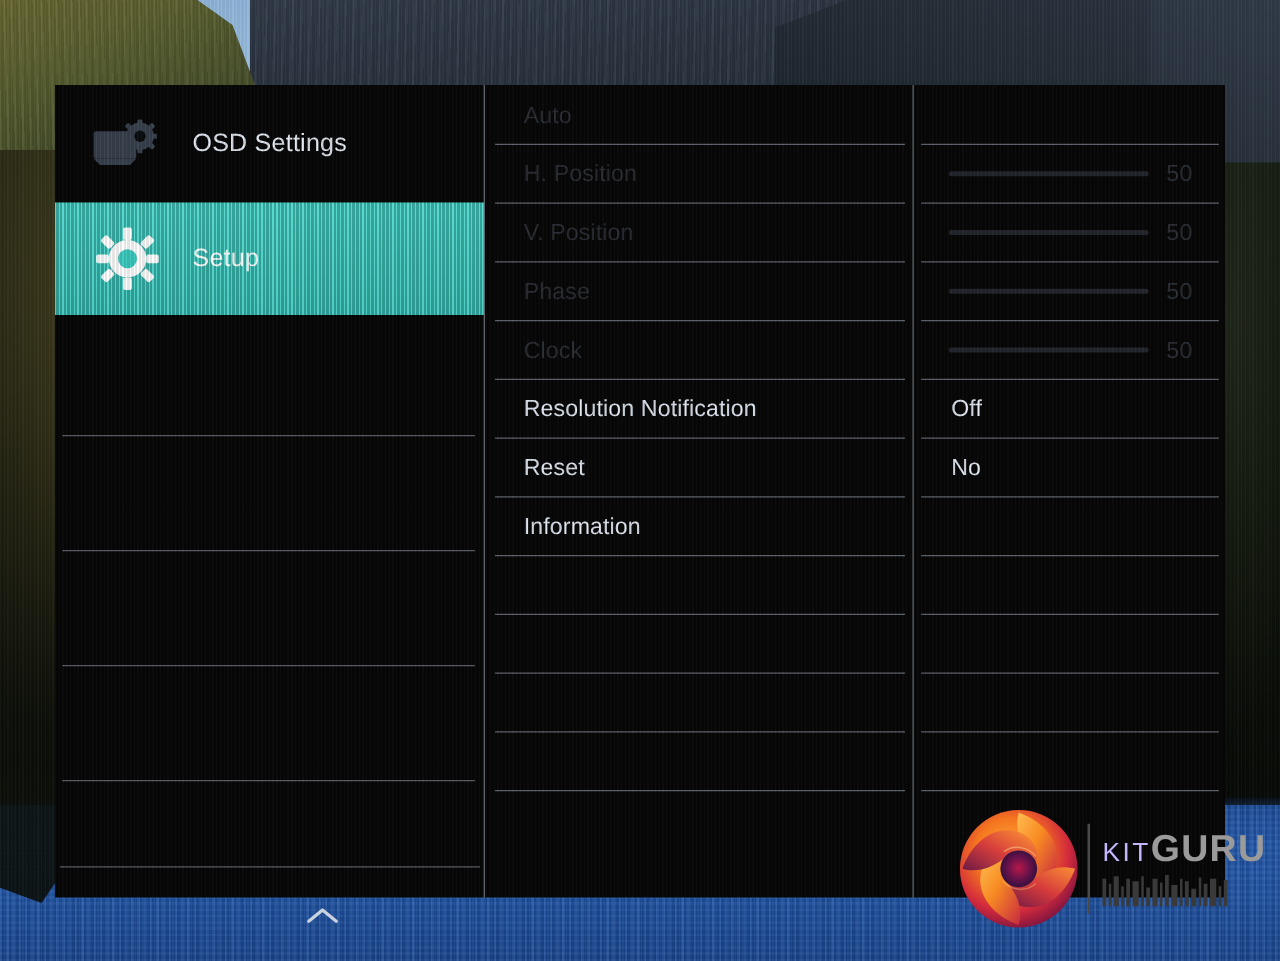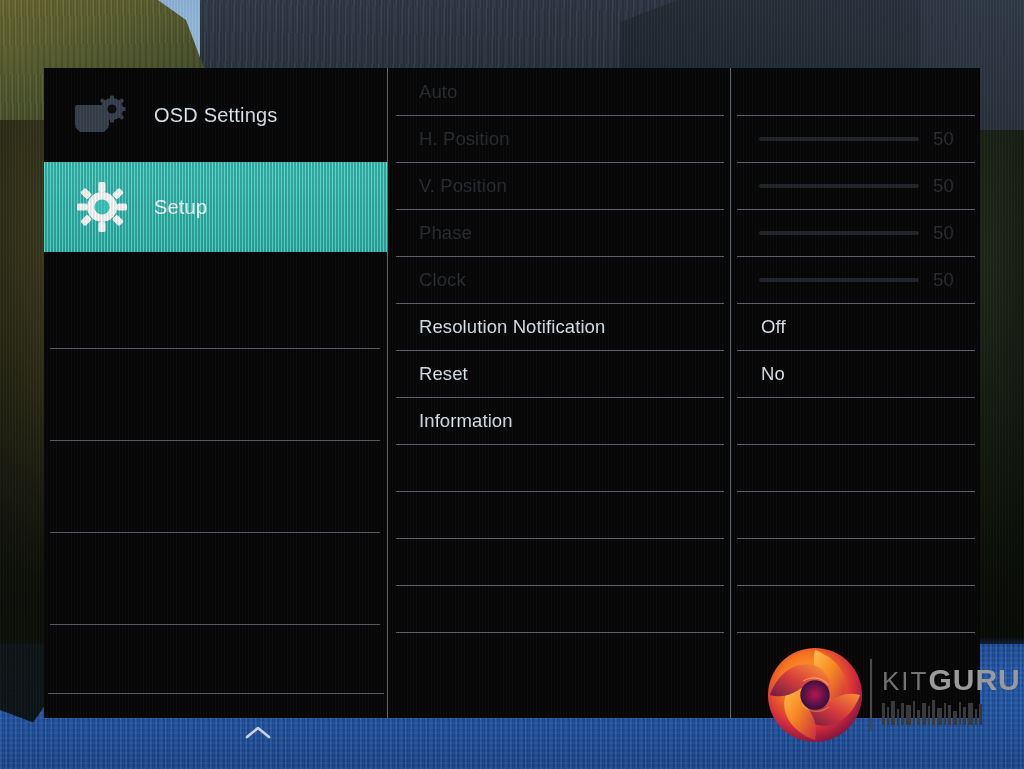--- a/index.html
+++ b/index.html
@@ -177,21 +177,21 @@
     position:absolute;left:766px;top:640px;width:250px;height:110px;
     z-index:60;display:flex;align-items:center;
   }
   #kg-swirl{width:98px;height:98px;flex:0 0 auto;}
   #kg-text{
     margin-left:6px;display:flex;flex-direction:column;justify-content:center;
     height:72px;padding-left:10px;border-left:2px solid #4a4a4a;
   }
   .kg-words{display:flex;align-items:baseline;line-height:1;}
   .kg-kit{
-    font-size:26px;letter-spacing:2px;color:#737373;font-weight:400;text-align:right;
+    font-size:21px;letter-spacing:2px;color:#c4b5fd;font-weight:400;text-align:right;
   }
   .kg-guru{
     font-size:30px;letter-spacing:1px;color:#9a9a9a;font-weight:700;
   }
   #kg-bars{display:flex;align-items:flex-end;height:26px;margin-top:4px;gap:2px;}
   #kg-bars i{display:block;background:#3a3a3a;}
 </style>
 </head>
 <body>
 

